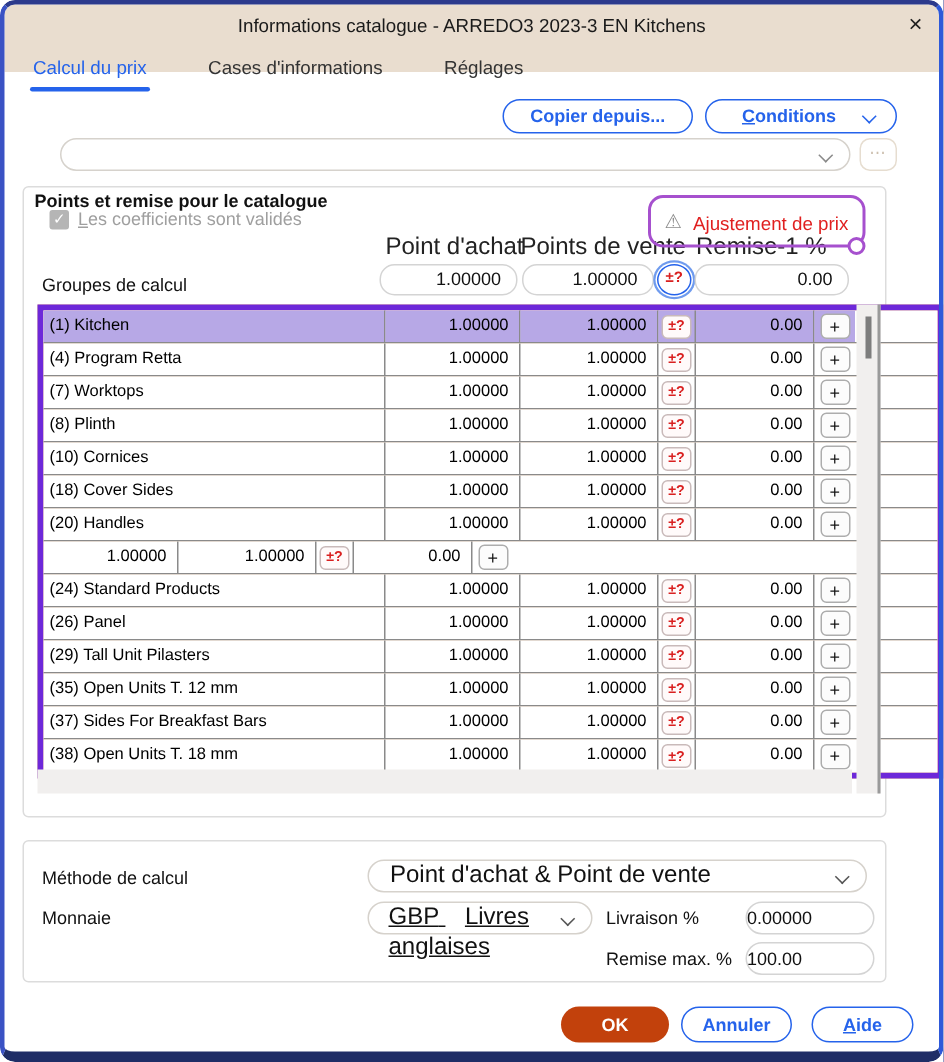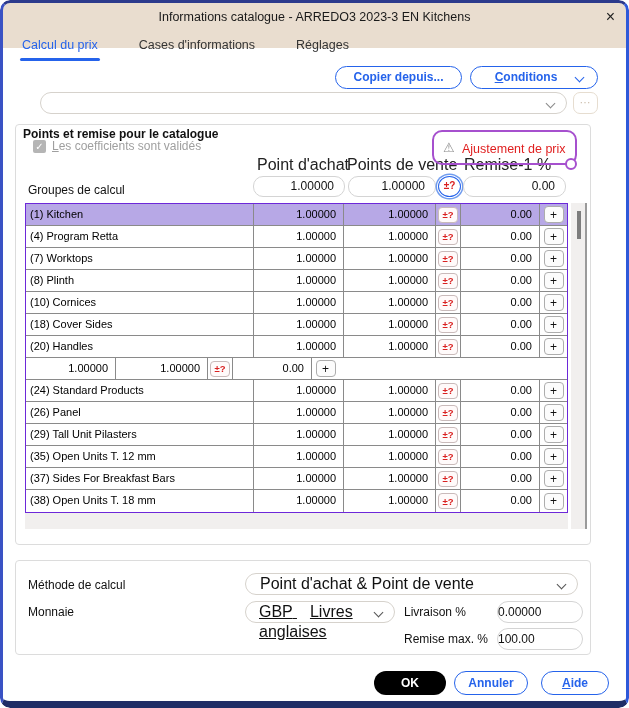--- a/index.html
+++ b/index.html
@@ -52,21 +52,21 @@
   
   .col-hdr { position:absolute; top:156px; font-size:16px; color:#222; white-space:nowrap; }
   .groups-label { position:absolute; left:28px; top:183px; font-size:12px; color:#111; }
   .pill-input { position:absolute; top:176px; height:21px; border:1px solid #d4d4d4; border-radius:10px; background:#fff;
                 font-size:12px; line-height:19px; text-align:right; padding-right:10px; color:#111; }
   .adjust-hdr { position:absolute; left:438px; top:176px; width:23px; height:21px; border:1.5px solid #2563eb;
                 border-radius:50%; background:#fff; color:#d92020; font-weight:bold; font-size:10px; text-align:center;
                 line-height:18px; box-shadow:0 0 0 1px #fff, 0 0 0 2.5px #6f9bee; }
 
   
-  .table { position:absolute; left:25px; top:203px; width:543px; border:1px solid #6d28d9; background:#fdba74; }
+  .table { position:absolute; left:25px; top:203px; width:604px; border:4px solid #6d28d9; background:#fdba74; }
   .trow { display:flex; height:22px; border-bottom:1px solid #8a8a8a; background:#fff; }
   .trow:last-child { border-bottom:none; }
   .tc { border-right:1px solid #8a8a8a; font-size:11px; line-height:21px; color:#000; white-space:nowrap; overflow:hidden; }
   .tc:last-child { border-right:none; }
   .c-label { width:228px; padding-left:4px; }
   .c-achat { width:90px; text-align:right; padding-right:7px; }
   .c-vente { width:92px; text-align:right; padding-right:7px; }
   .c-adj   { width:25px; display:flex; align-items:center; justify-content:center; }
   .c-rem   { width:79px; text-align:right; padding-right:7px; }
   .c-plus  { width:27px; display:flex; align-items:center; justify-content:center; }
@@ -81,21 +81,21 @@
   .vscroll { position:absolute; left:571px; top:203px; width:16px; height:326px; background:#f1efee; border-right:2px solid #9a9a9a; }
   .vthumb { position:absolute; left:6px; top:8px; width:4px; height:28px; background:#7d7d7d; }
 
   
   .form-label { position:absolute; font-size:12px; color:#111; white-space:nowrap; }
   .num-input { position:absolute; height:22px; border:1px solid #d4d4d4; border-radius:11px; background:#fff;
                font-size:12px; line-height:20px; text-align:left; padding-right:11px; color:#111; }
 
   
   .btn { position:absolute; height:24px; border-radius:13px; font-weight:bold; font-size:12px; text-align:center; font-family:inherit; }
-  .btn-primary { background:#000000; color:#fff; border:none; line-height:24px; }
+  .btn-primary { background:#c2410c; color:#fff; border:none; line-height:24px; }
   .btn-outline { background:#fff; color:#2563eb; border:1.5px solid #2563eb; line-height:20px; }
   u { text-decoration:underline; }
 </style>
 </head>
 <body>
 
 <div class="window">
 
   <div class="titlebar">
     <span>Informations catalogue - ARREDO3 2023-3 EN Kitchens</span>

